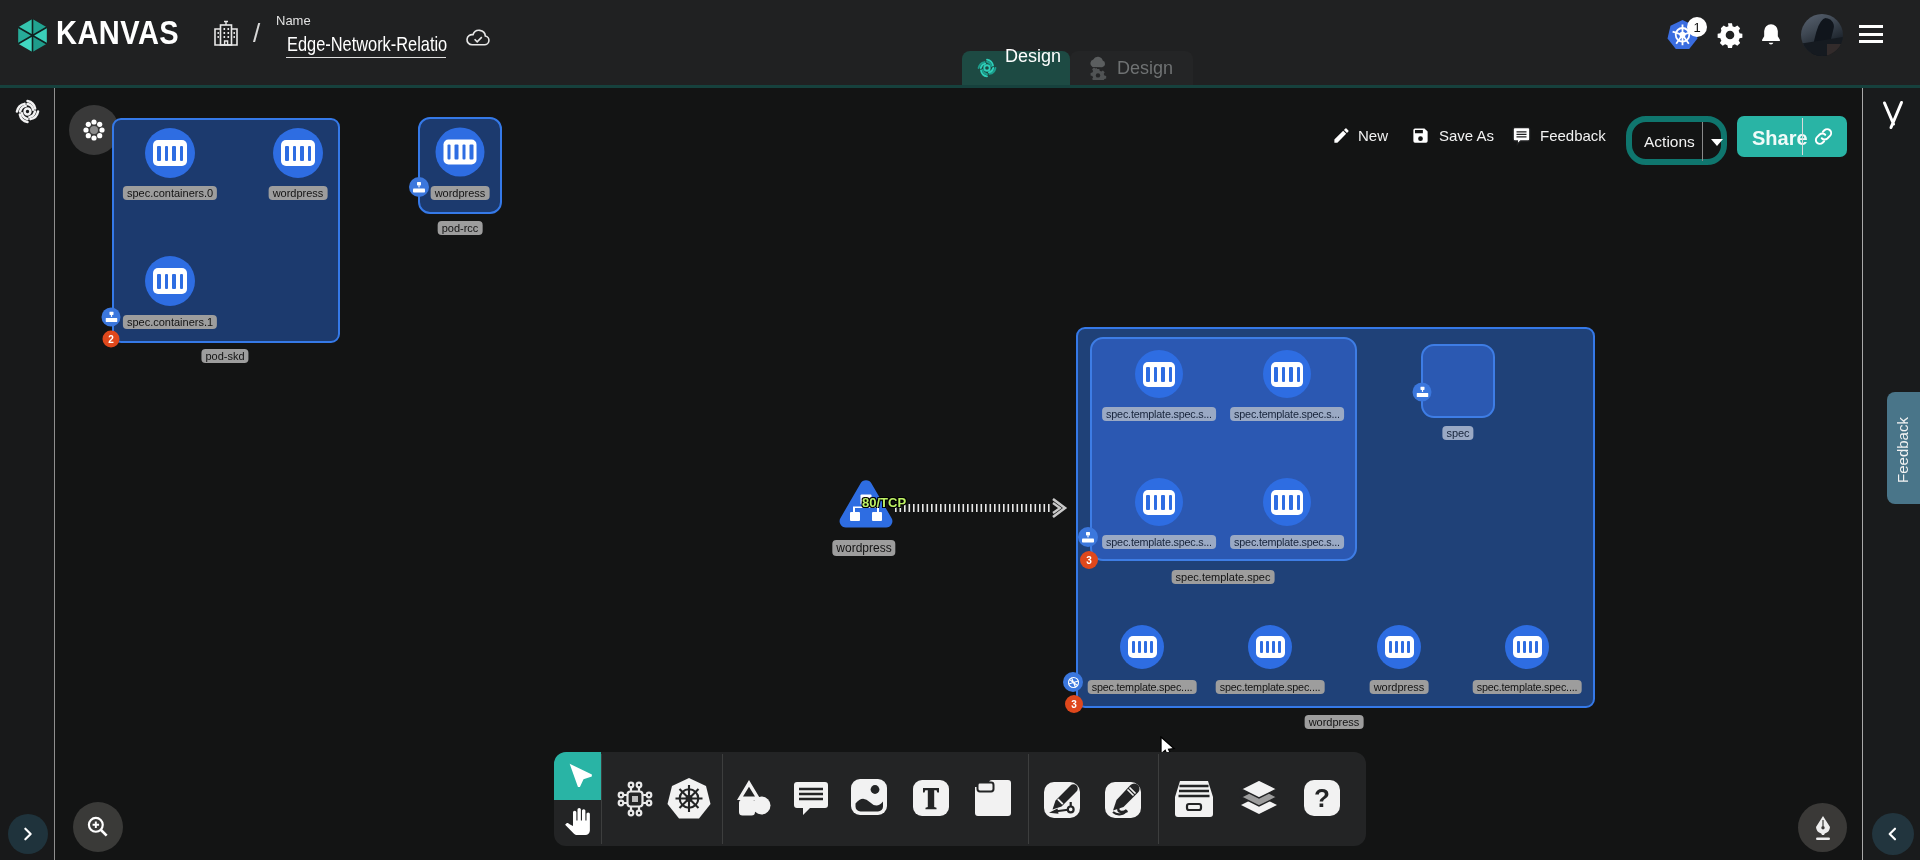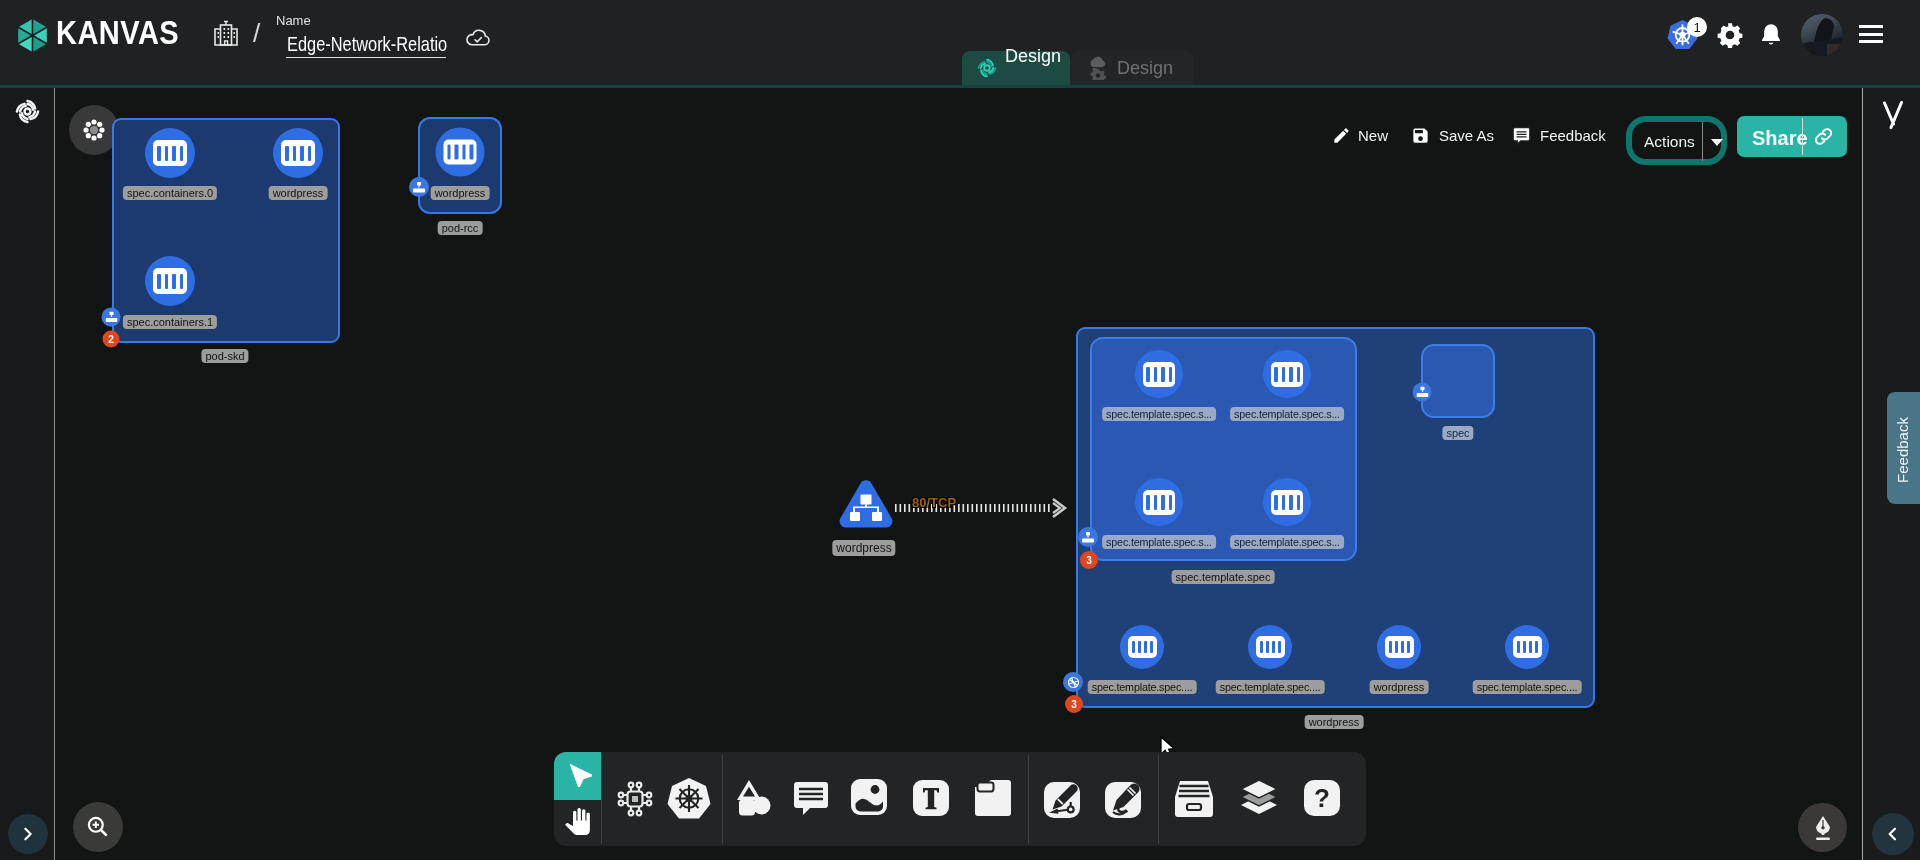--- a/index.html
+++ b/index.html
@@ -251,21 +251,21 @@
       <rect x="15" y="35" width="10" height="9" rx="1"></rect>
       <rect x="37" y="35" width="10" height="9" rx="1"></rect>
       <path d="M30 27.5 h2 v3.6 h-12 v3.9 h-2 v-5.5 h12 z M44 35 h-2 v-3.9 h-12 v-3.6 h2 v1.9 h12 z"></path>
     </g>
   </svg>
   <svg class="abs" style="left:893px;top:496px" width="180" height="24" viewBox="0 0 180 24">
     <line x1="2" y1="12" x2="158" y2="12" stroke="#e8e8e8" stroke-width="8" stroke-dasharray="1.6 2.9"></line>
     <path d="M160 3 L172 12 L160 21" fill="none" stroke="#c9c9c9" stroke-width="2.6"></path>
     <path d="M160 7 L167 12 L160 17" fill="none" stroke="#c9c9c9" stroke-width="2.2"></path>
   </svg>
-  <div class="abs" style="left:912px;top:495px;color:#a16207;font-size:13px;font-weight:bold;text-shadow:-1px -1px 0 #000,1px -1px 0 #000,-1px 1px 0 #000,1px 1px 0 #000;">80/TCP</div>
+  <div class="abs" style="left:862px;top:495px;color:#bef264;font-size:13px;font-weight:bold;text-shadow:-1px -1px 0 #000,1px -1px 0 #000,-1px 1px 0 #000,1px 1px 0 #000;">80/TCP</div>
   <div class="chip" style="left:864px;top:540px;font-size:12px;line-height:16px;">wordpress</div>
 
   <div class="grp" style="left:1076px;top:327px;width:519px;height:381px;background:#1f4178;"></div>
   <div class="grp" style="left:1090px;top:337px;width:267px;height:224px;background:#2b58b2;border-color:#3e7de5;border-radius:13px;"></div>
   <div class="node" style="left:1159px;top:374px;width:48px;height:48px;">
       <div class="cicon" style="width:32px;height:25px;">
         <i></i>
         <i></i>
         <i></i>
         <i></i>

